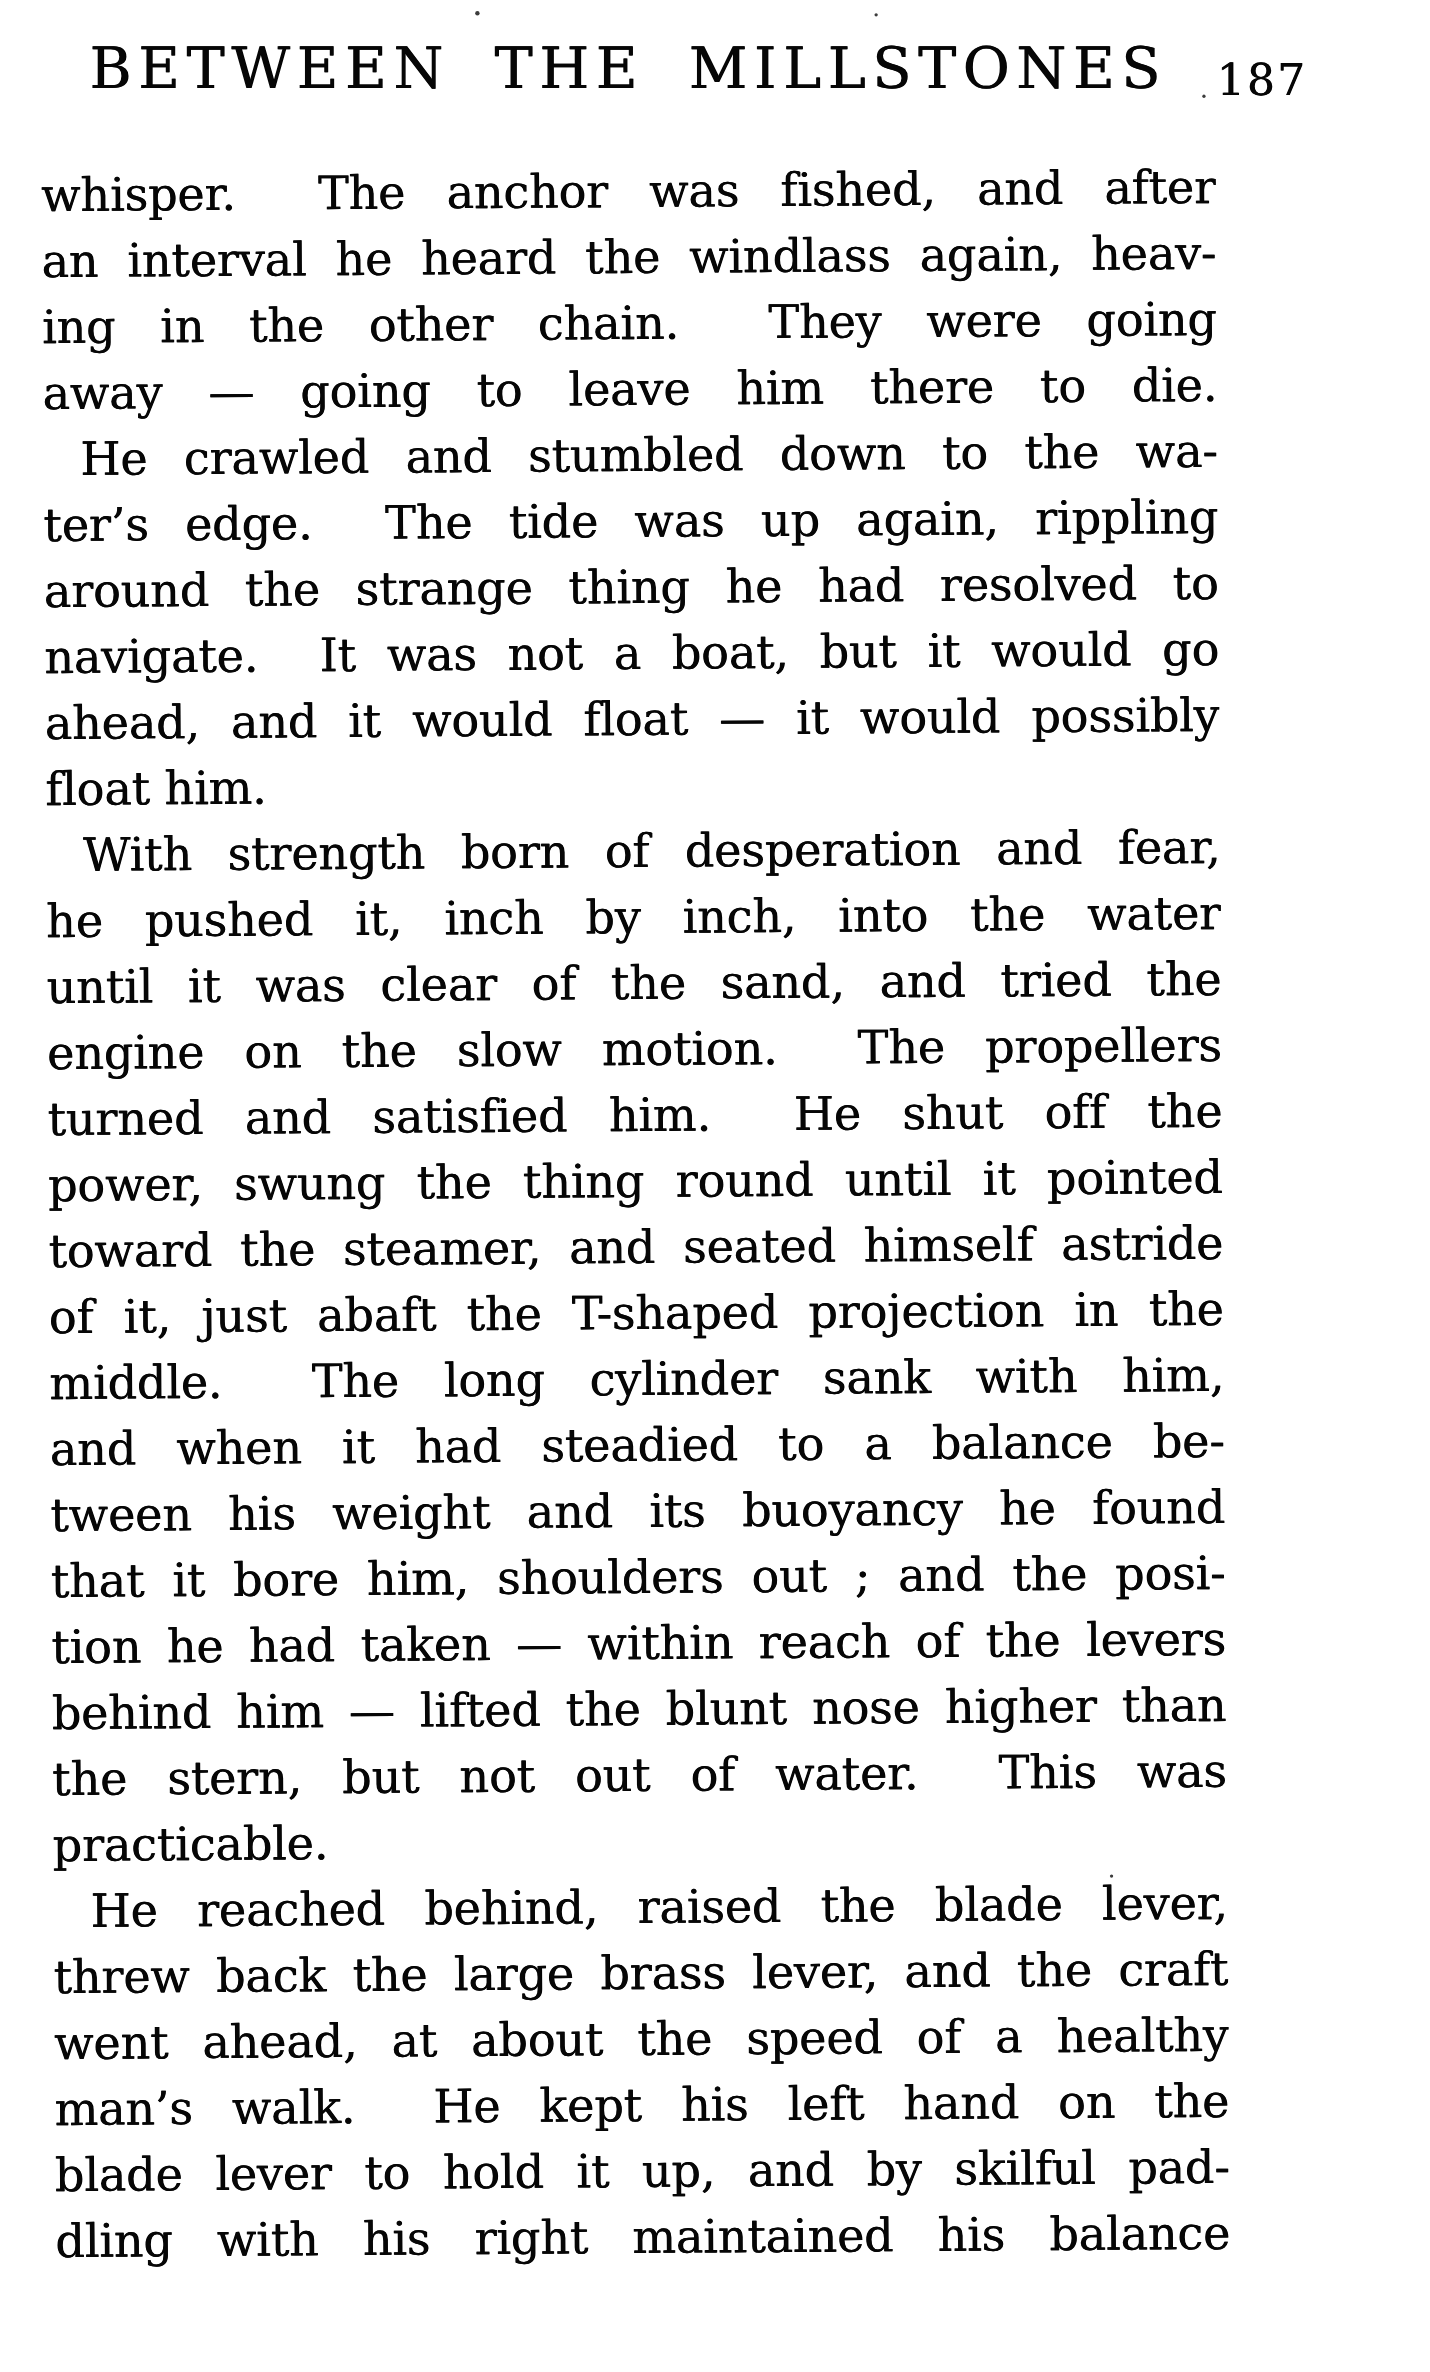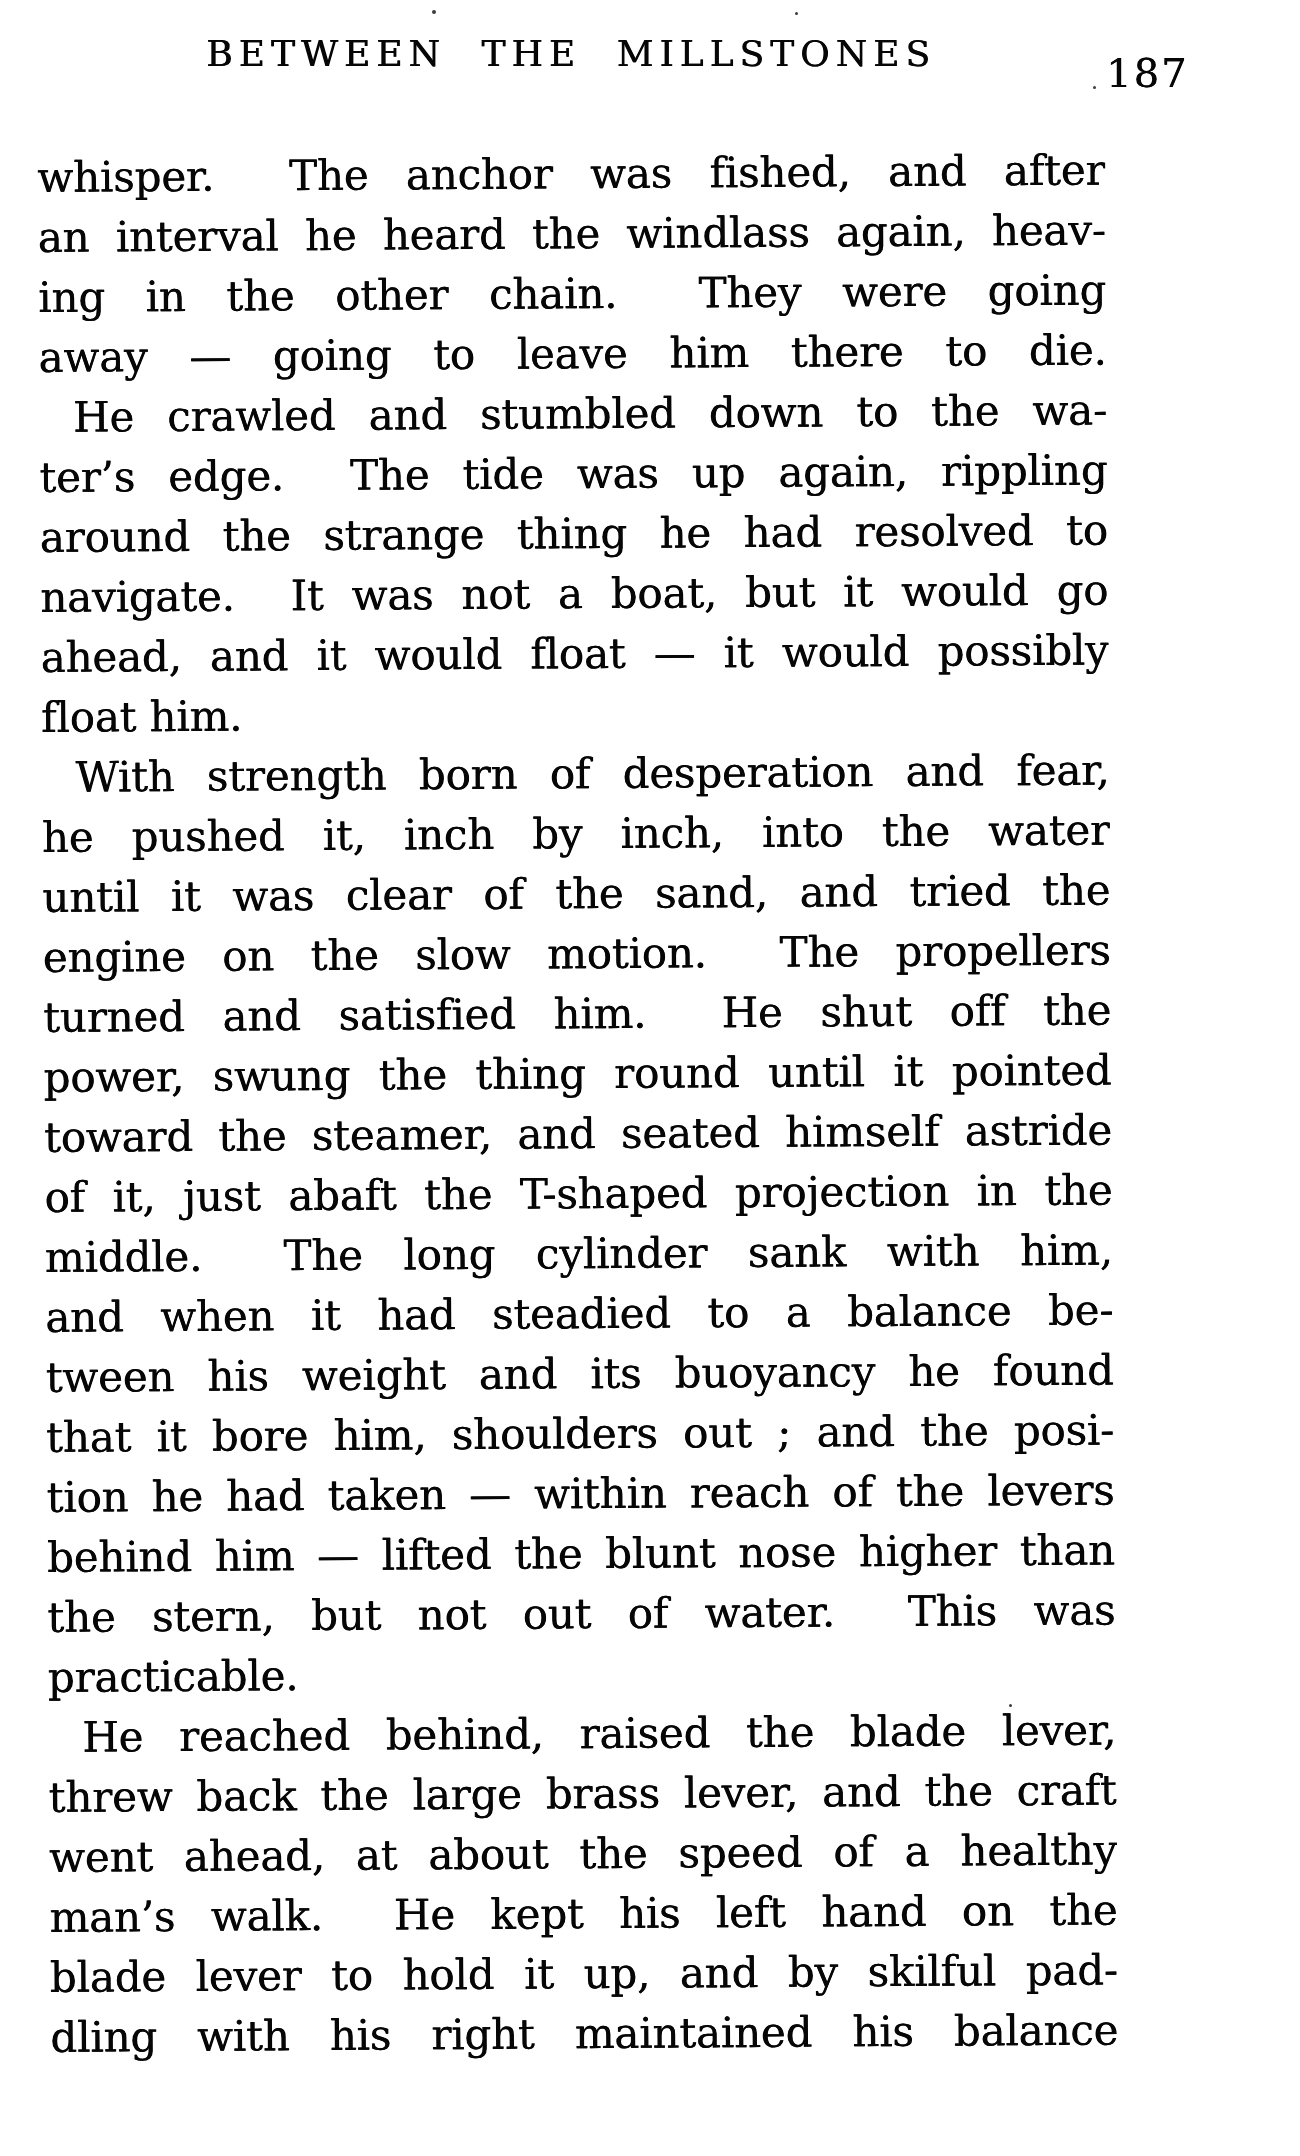--- a/index.html
+++ b/index.html
@@ -14,21 +14,21 @@
     background: #ffffff;
     overflow: hidden;
     color: #060606;
   }
 
   
   .running-header {
     position: absolute;
     top: 33px; left: 37px; width: 1068px;
     text-align: center;
-    font-size: 36px;
+    font-size: 52px;
     letter-spacing: 6px;
     word-spacing: 18px;
     white-space: nowrap;
     text-shadow: 0.6px 0 0 #000;
   }
   .folio {
     position: absolute;
     top: 50px; left: 1106px; width: 70px;
     font-size: 40px;
     letter-spacing: 2px;

